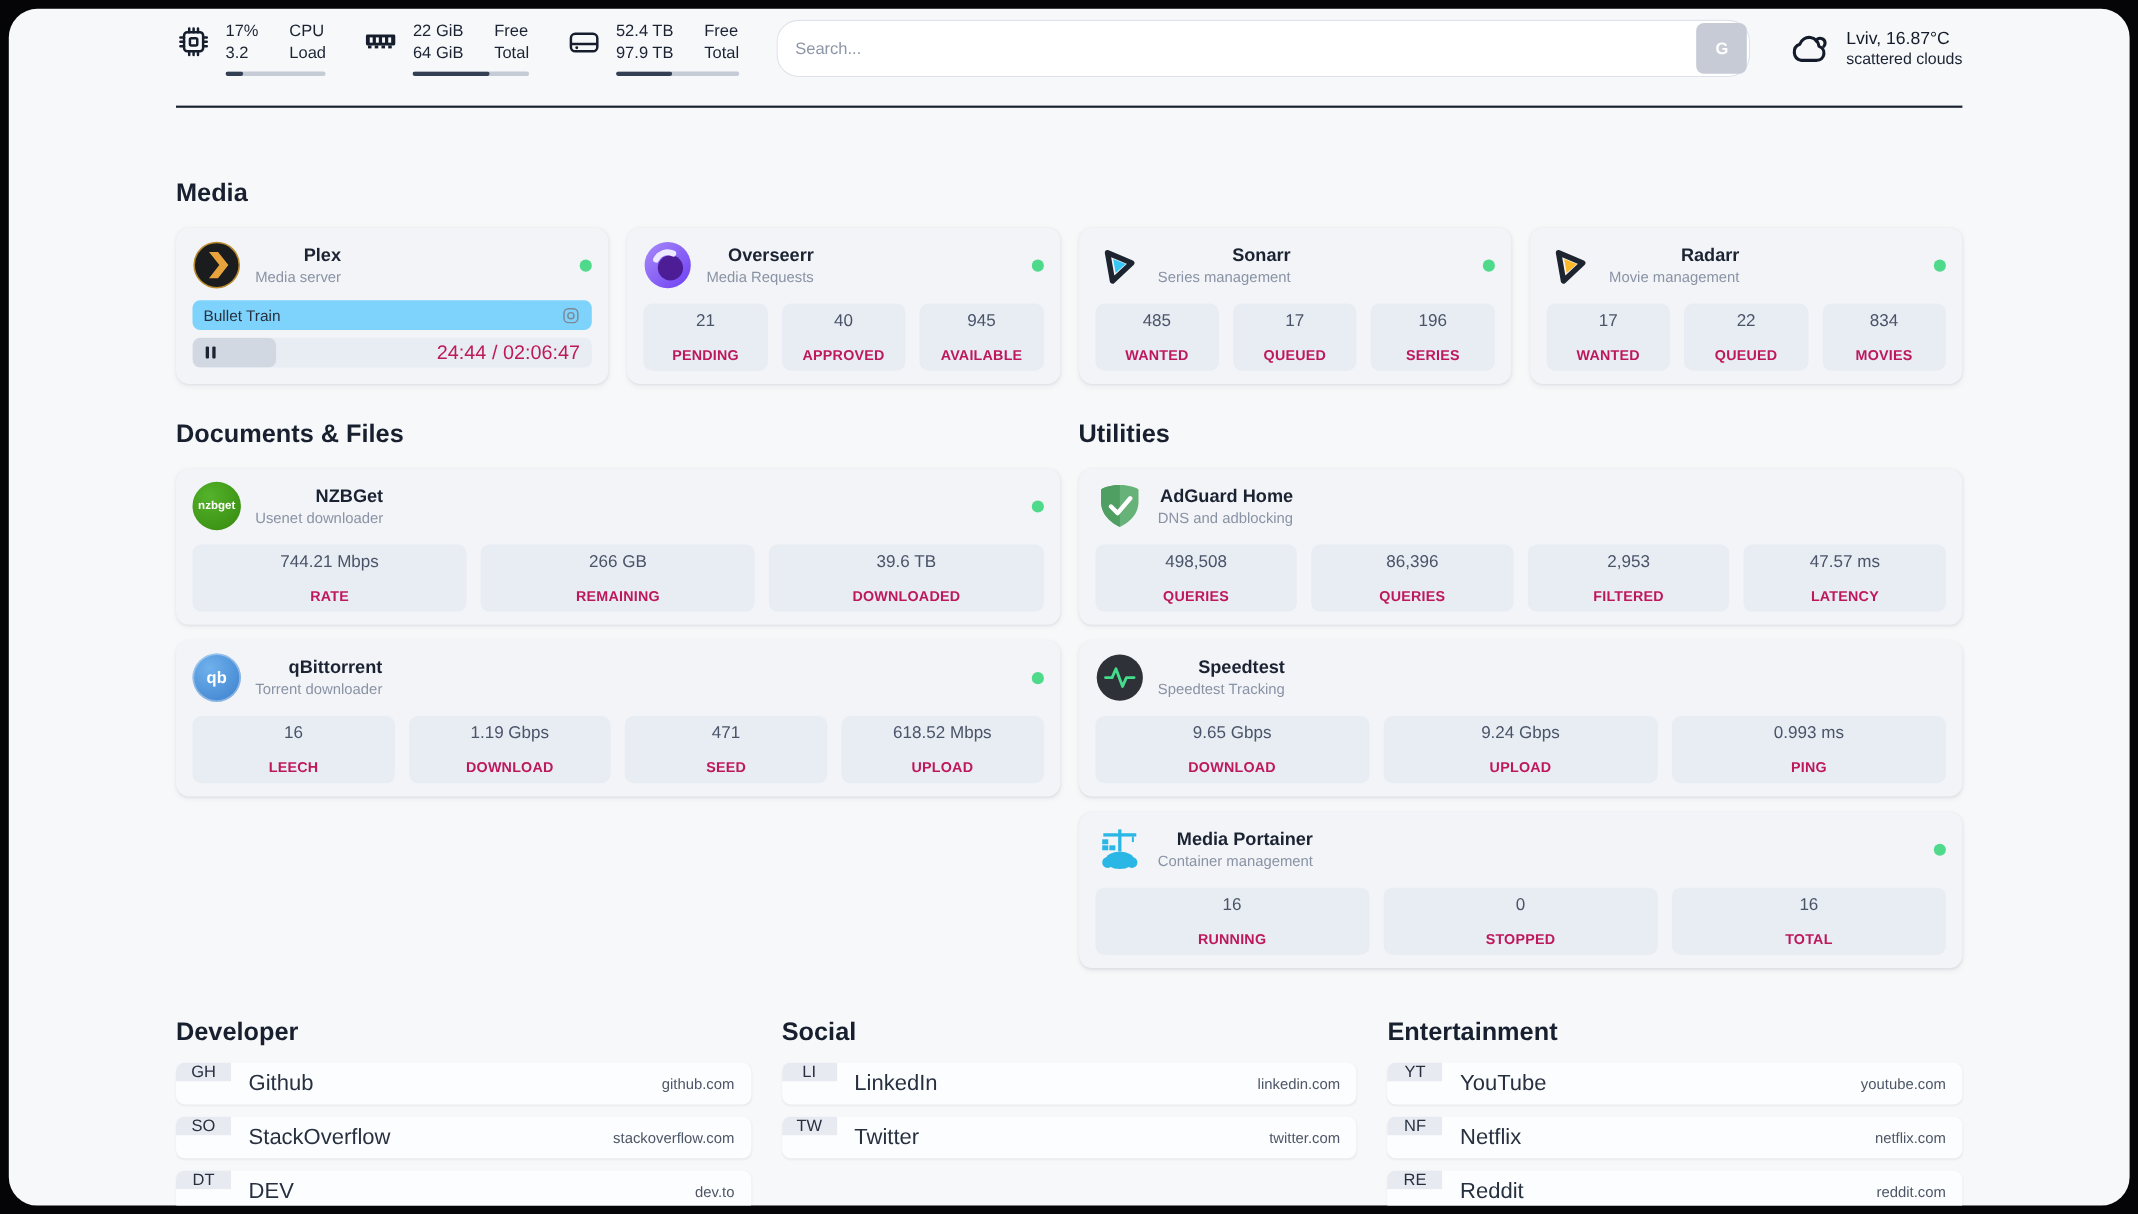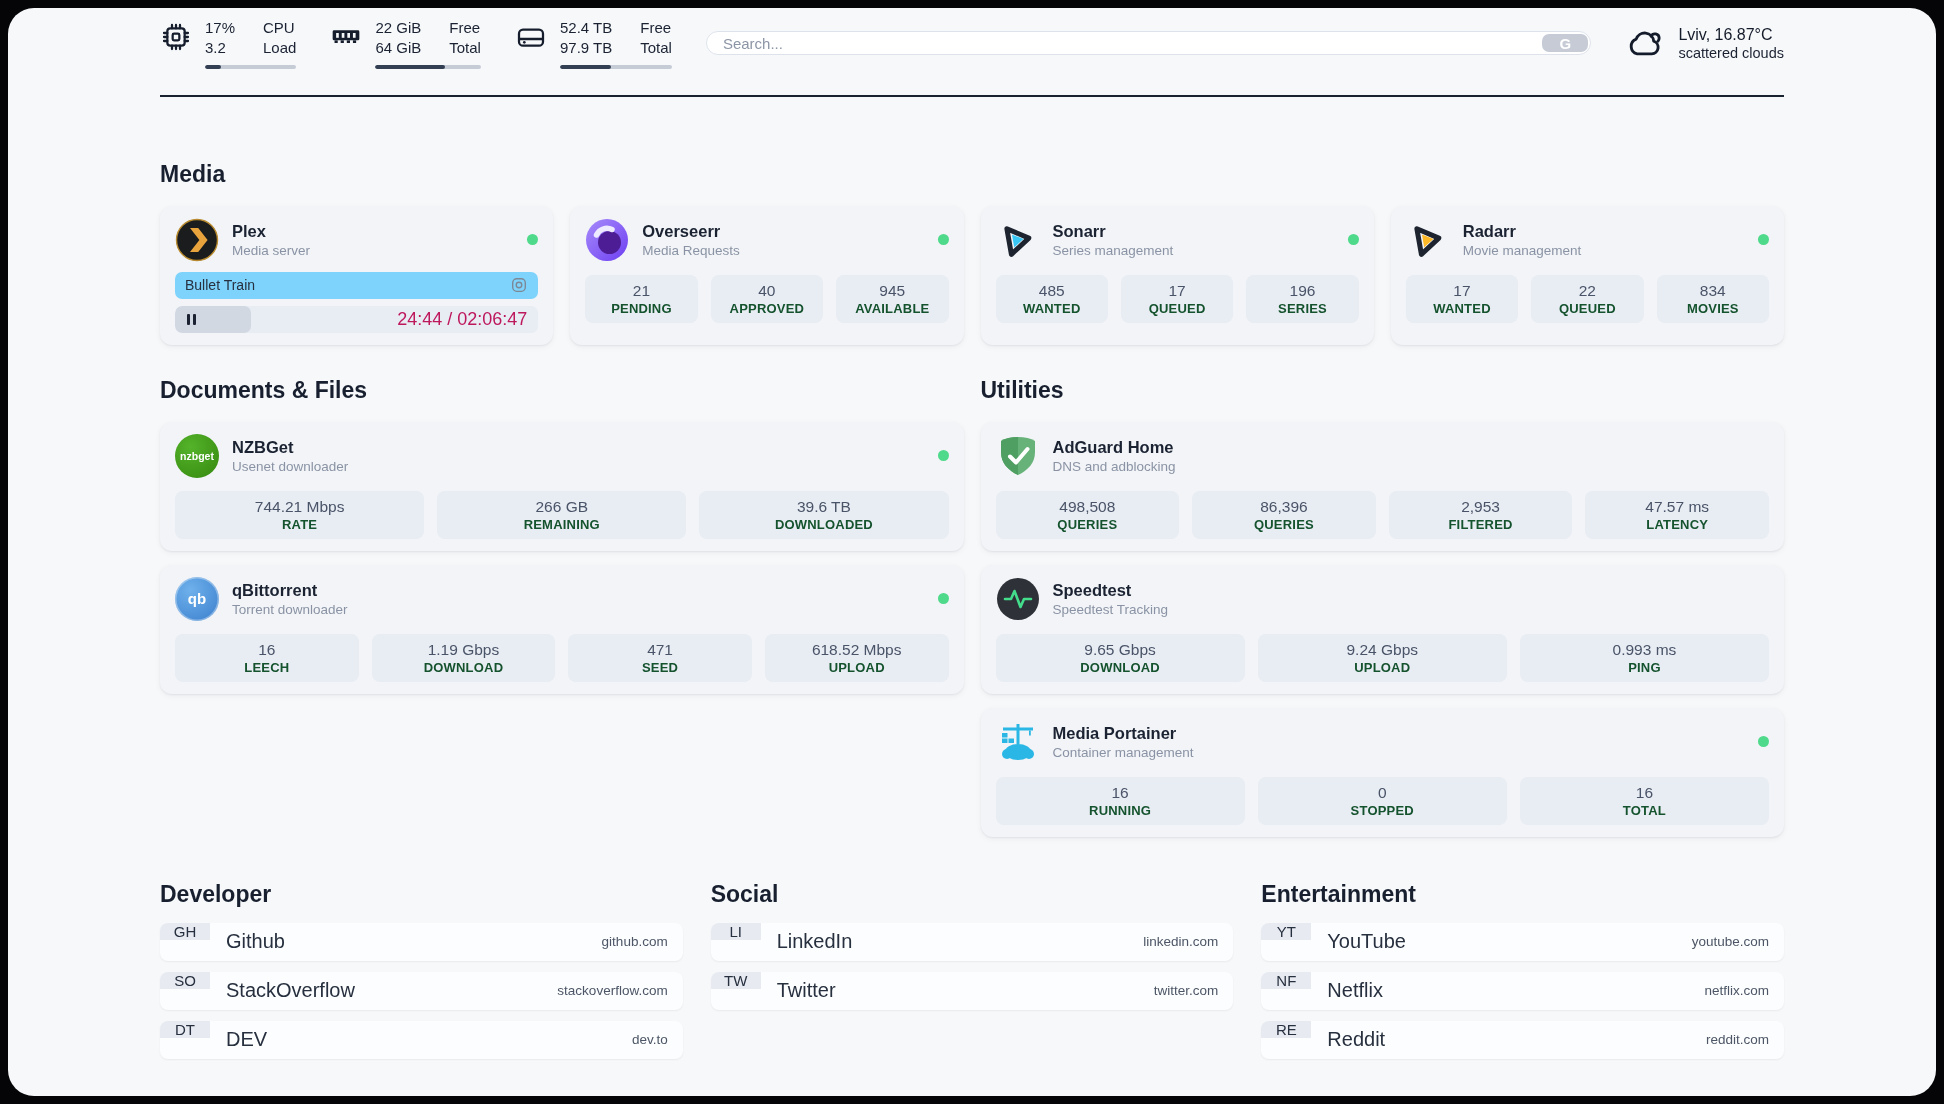--- a/index.html
+++ b/index.html
@@ -25,21 +25,21 @@
   .resource { display:flex; align-items:flex-start; gap:13px; }
   .res-icon { width:32px; height:32px; margin-top:3px; }
   .res-data { display:flex; flex-direction:column; }
   .res-cols { display:flex; gap:28px; }
   .res-col { display:flex; flex-direction:column; font-size:15px; line-height:1.32; color:#1b2333; }
   .res-bar { height:4px; background:#c6ccd6; border-radius:2px; margin-top:7px; overflow:hidden; }
   .res-fill { height:100%; background:#333f52; border-radius:2px; }
 
   .search-wrap { flex:1; margin:0 34px; position:relative; }
   .search-input {
-    width:100%; height:24px; border:1px solid #dee3eb; border-radius:20px;
+    width:100%; height:52px; border:1px solid #dee3eb; border-radius:20px;
     background:#fff; padding:0 64px 0 16px; font-size:15px; color:#1b2333;
     outline:none; font-family:"Liberation Sans", sans-serif;
   }
   .search-input::placeholder { color:#8d96a6; }
   .search-btn {
     position:absolute; top:3px; right:3px; bottom:3px; width:46px;
     border:none; border-radius:7px; background:#c6cbd6; color:#fff;
     font-size:15px; font-weight:600; display:flex; align-items:center; justify-content:center;
     cursor:pointer; font-family:"Liberation Sans", sans-serif;
   }
@@ -57,28 +57,28 @@
   .media-grid { display:grid; grid-template-columns:repeat(4,1fr); gap:17px; margin-top:18px; }
 
   .card {
     background:#f2f4f7; border-radius:12px; padding:12px 15px;
     box-shadow:0 1px 2px rgba(15,23,42,.06), 0 2px 6px rgba(15,23,42,.05);
     cursor:pointer;
   }
   .card-head { display:flex; align-items:center; gap:13px; }
   .app-icon { width:44px; height:44px; flex:0 0 auto; display:flex; align-items:center; justify-content:center; }
   .card-titles { display:flex; flex-direction:column; }
-  .card-title { font-size:16.5px; font-weight:600; color:#1b2333; }
+  .card-title { font-size:16.5px; font-weight:600; color:#1b2333;text-align:right; }
   .card-sub { font-size:13.5px; color:#8a93a5; margin-top:2px; }
   .dot { width:11px; height:11px; border-radius:50%; background:#4fd98b; margin-left:auto; }
 
   .stats { display:flex; gap:13px; margin-top:13px; }
   .stat { flex:1; background:#e8ecf3; border-radius:8px; padding:6px 4px; text-align:center; }
   .stat-value { font-size:15.5px; color:#4a5468; line-height:19px; }
-  .stat-label { font-size:13px; font-weight:700; color:#14532d; line-height:16px; margin-top:1px; letter-spacing:.2px; }
+  .stat-label { font-size:13px; font-weight:700; color:#be185d; line-height:16px; margin-top:14px; letter-spacing:.2px; }
 
   
   .np-row { margin-top:10px; height:27px; background:#7dd3fc; border-radius:7px; display:flex; align-items:center; padding:0 10px; }
   .np-title { font-size:14px; color:#27303f; }
   .np-icon { margin-left:auto; width:18px; height:18px; }
   .np-progress { margin-top:7px; height:27px; background:#e8ecf3; border-radius:7px; position:relative; display:flex; align-items:center; overflow:hidden; }
   .np-fill { position:absolute; left:0; top:0; bottom:0; background:#d2d8e2; border-radius:7px; }
   .np-pause { position:relative; display:flex; gap:3px; margin-left:12px; }
   .np-pause span { width:3px; height:11px; background:#1b2333; border-radius:1px; display:block; }
   .np-time { position:relative; margin-left:auto; padding-right:11px; font-size:18px; font-weight:400; color:#be185d; }

